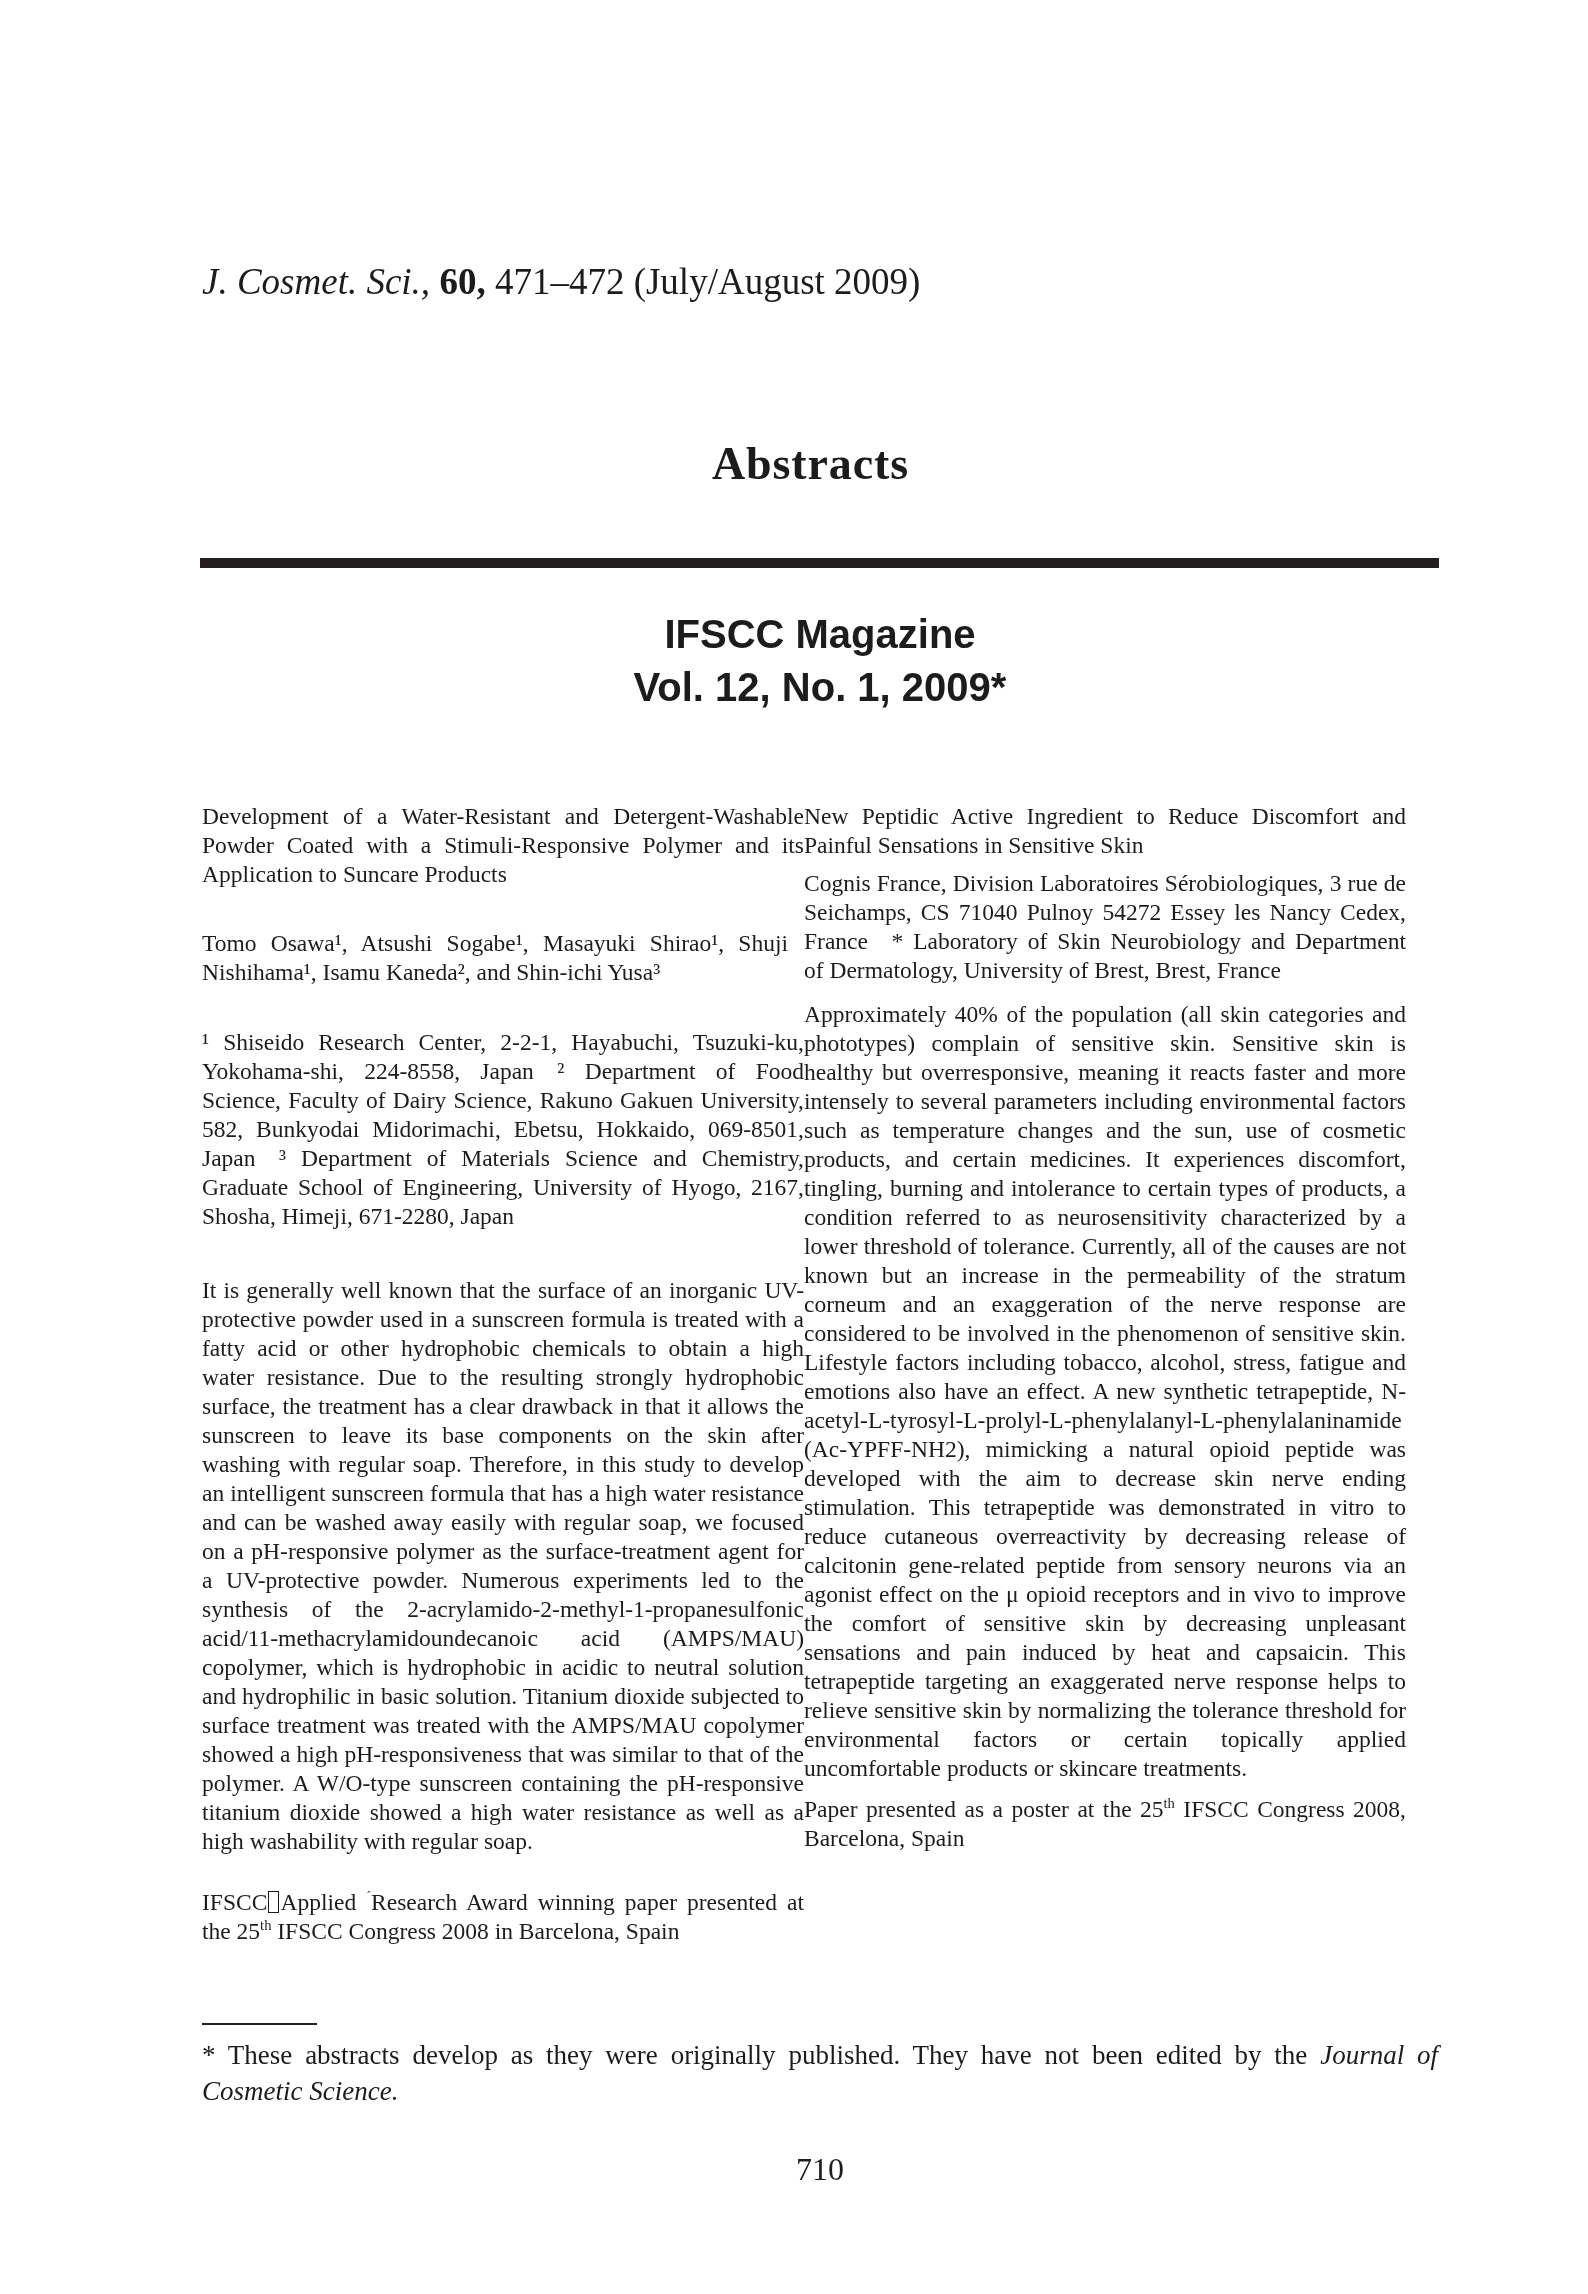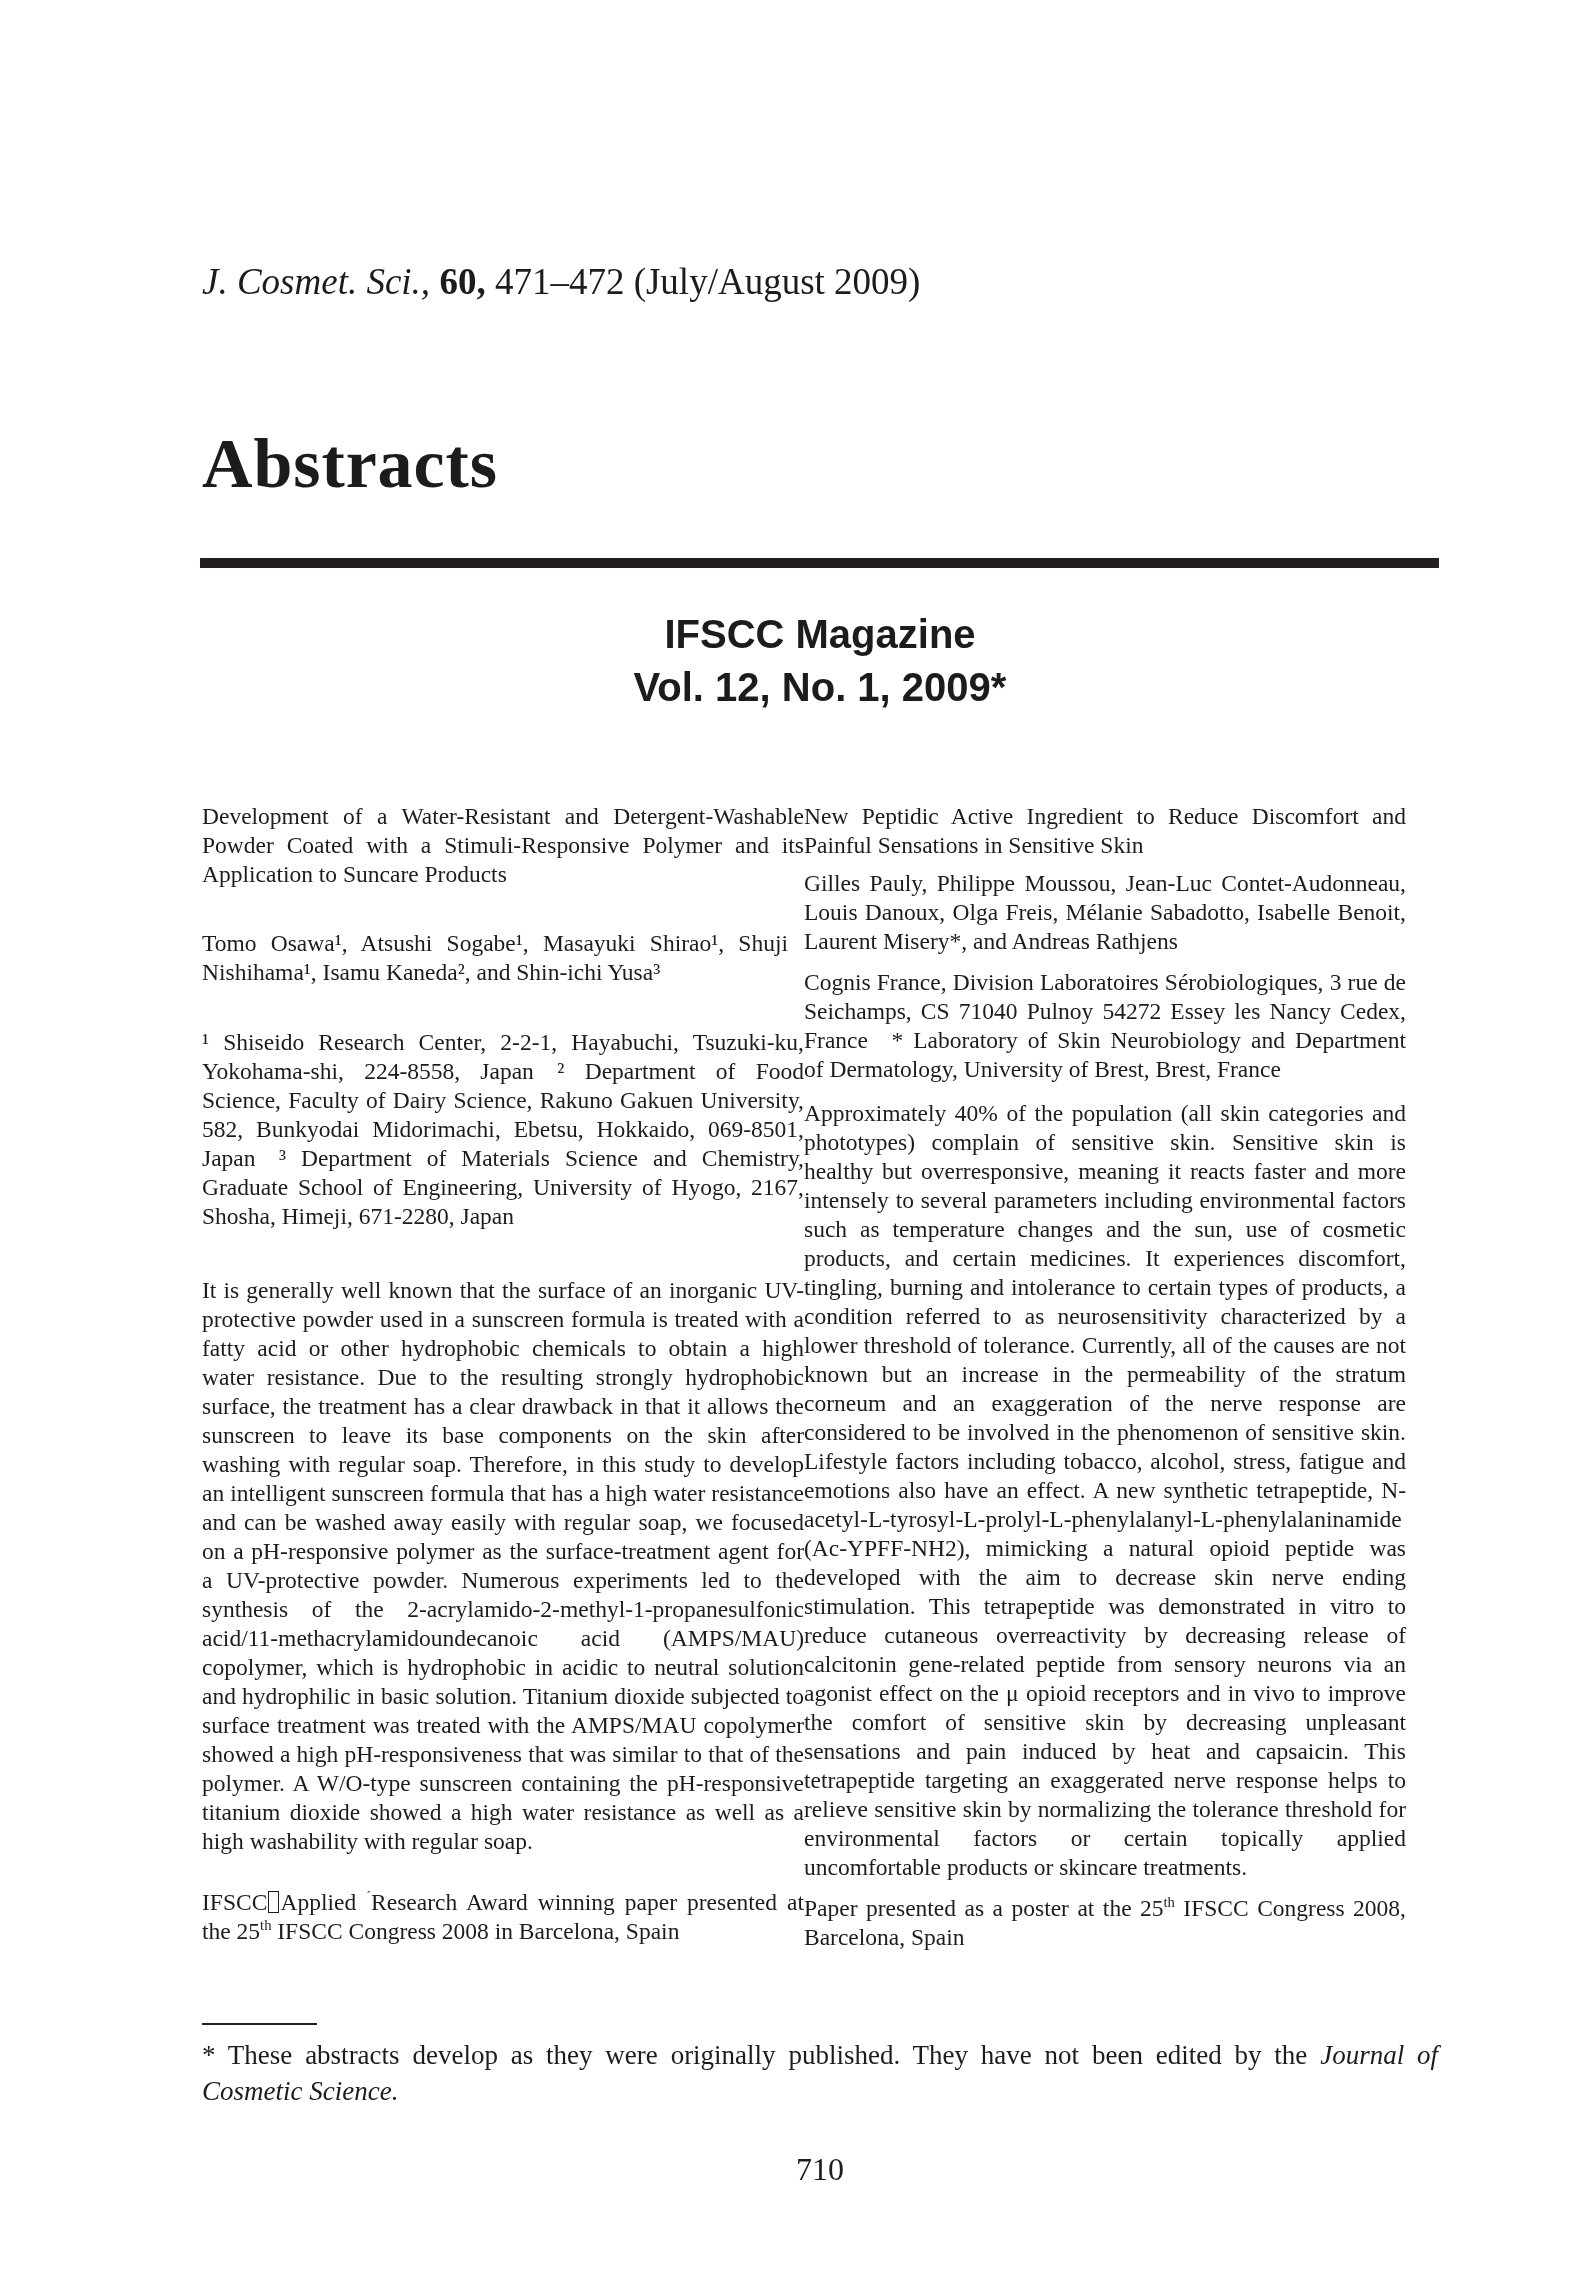--- a/index.html
+++ b/index.html
@@ -13,22 +13,22 @@
   }
   .citation{
     position:absolute;left:202px;top:226px;width:1236px;
     font-size:37px;line-height:38px;white-space:nowrap;
   }
   .citation .it{font-style:italic;}
   .citation .b{font-weight:bold;}
   .abstracts-title{
     position:absolute;left:202px;top:426px;width:1236px;
     margin:0;padding:0 19px 0 0;box-sizing:border-box;
-    text-align:left;
-    font-size:70px;line-height:75px;font-weight:600;
+    text-align:center;
+    font-size:46px;line-height:75px;font-weight:600;
     letter-spacing:0.9px;
   }
   .title-rule{
     position:absolute;left:200px;top:558px;width:1239px;height:10.4px;
     background:#231f20;
   }
   .mag-heading{
     position:absolute;left:202px;top:608px;width:1236px;margin:0;
     text-align:center;
     font-family:"Liberation Sans",sans-serif;
@@ -93,21 +93,20 @@
     <div class="col col-left">
       <p class="abs-title">Development of a Water-Resistant and Detergent-Washable Powder Coated with a Stimuli-Responsive Polymer and its Application to Suncare Products</p>
       <p class="abs-authors">Tomo Osawa¹, Atsushi Sogabe¹, Masayuki Shirao¹, Shuji Nishihama¹, Isamu Kaneda², and Shin-ichi Yusa³</p>
       <p class="abs-affil">¹ Shiseido Research Center, 2-2-1, Hayabuchi, Tsuzuki-ku, Yokohama-shi, 224-8558, Japan ² Department of Food Science, Faculty of Dairy Science, Rakuno Gakuen University, 582, Bunkyodai Midorimachi, Ebetsu, Hokkaido, 069-8501, Japan ³ Department of Materials Science and Chemistry, Graduate School of Engineering, University of Hyogo, 2167, Shosha, Himeji, 671-2280, Japan</p>
       <p class="abs-body">It is generally well known that the surface of an inorganic UV-protective powder used in a sunscreen formula is treated with a fatty acid or other hydrophobic chemicals to obtain a high water resistance. Due to the resulting strongly hydrophobic surface, the treatment has a clear drawback in that it allows the sunscreen to leave its base components on the skin after washing with regular soap. Therefore, in this study to develop an intelligent sunscreen formula that has a high water resistance and can be washed away easily with regular soap, we focused on a pH-responsive polymer as the surface-treatment agent for a UV-protective powder. Numerous experiments led to the synthesis of the 2-acrylamido-2-methyl-1-propanesulfonic acid/11-methacrylamidoundecanoic acid (AMPS/MAU) copolymer, which is hydrophobic in acidic to neutral solution and hydrophilic in basic solution. Titanium dioxide subjected to surface treatment was treated with the AMPS/MAU copolymer showed a high pH-responsiveness that was similar to that of the polymer. A W/O-type sunscreen containing the pH-responsive titanium dioxide showed a high water resistance as well as a high washability with regular soap.</p>
       <p class="abs-note"><span>IFSCC</span><span class="tofu"></span><span>Applied </span><sup class="acc">´</sup><span>Research Award winning paper presented at the 25</span><sup>th</sup><span> IFSCC Congress 2008 in Barcelona, Spain</span></p>
     </div>
 
     <div class="col col-right">
       <p class="abs-title">New Peptidic Active Ingredient to Reduce Discomfort and Painful Sensations in Sensitive Skin</p>
-      <p class="abs-authors">Gilles Pauly, Philippe Moussou, Jean-Luc Contet-Audonneau, Louis Danoux, Olga Freis, Mélanie Sabadotto, Isabelle Benoit, Laurent Misery*, and Andreas Rathjens</p>
       <p class="abs-affil">Cognis France, Division Laboratoires Sérobiologiques, 3 rue de Seichamps, CS 71040 Pulnoy 54272 Essey les Nancy Cedex, France * Laboratory of Skin Neurobiology and Department of Dermatology, University of Brest, Brest, France</p>
       <p class="abs-body">Approximately 40% of the population (all skin categories and phototypes) complain of sensitive skin. Sensitive skin is healthy but overresponsive, meaning it reacts faster and more intensely to several parameters including environmental factors such as temperature changes and the sun, use of cosmetic products, and certain medicines. It experiences discomfort, tingling, burning and intolerance to certain types of products, a condition referred to as neurosensitivity characterized by a lower threshold of tolerance. Currently, all of the causes are not known but an increase in the permeability of the stratum corneum and an exaggeration of the nerve response are considered to be involved in the phenomenon of sensitive skin. Lifestyle factors including tobacco, alcohol, stress, fatigue and emotions also have an effect. A new synthetic tetrapeptide, N-acetyl-L-tyrosyl-L-prolyl-L-phenylalanyl-L-phenylalaninamide (Ac-YPFF-NH2), mimicking a natural opioid peptide was developed with the aim to decrease skin nerve ending stimulation. This tetrapeptide was demonstrated in vitro to reduce cutaneous overreactivity by decreasing release of calcitonin gene-related peptide from sensory neurons via an agonist effect on the μ opioid receptors and in vivo to improve the comfort of sensitive skin by decreasing unpleasant sensations and pain induced by heat and capsaicin. This tetrapeptide targeting an exaggerated nerve response helps to relieve sensitive skin by normalizing the tolerance threshold for environmental factors or certain topically applied uncomfortable products or skincare treatments.</p>
       <p class="abs-note"><span>Paper presented as a poster at the 25</span><sup>th</sup><span> IFSCC Congress 2008, Barcelona, Spain</span></p>
     </div>
 
   </div>
 
   <div class="footnote-rule"></div>
 
   <p class="footnote"><span>* These abstracts develop as they were originally published. They have not been edited by the </span><span class="it">Journal of Cosmetic Science.</span></p>

